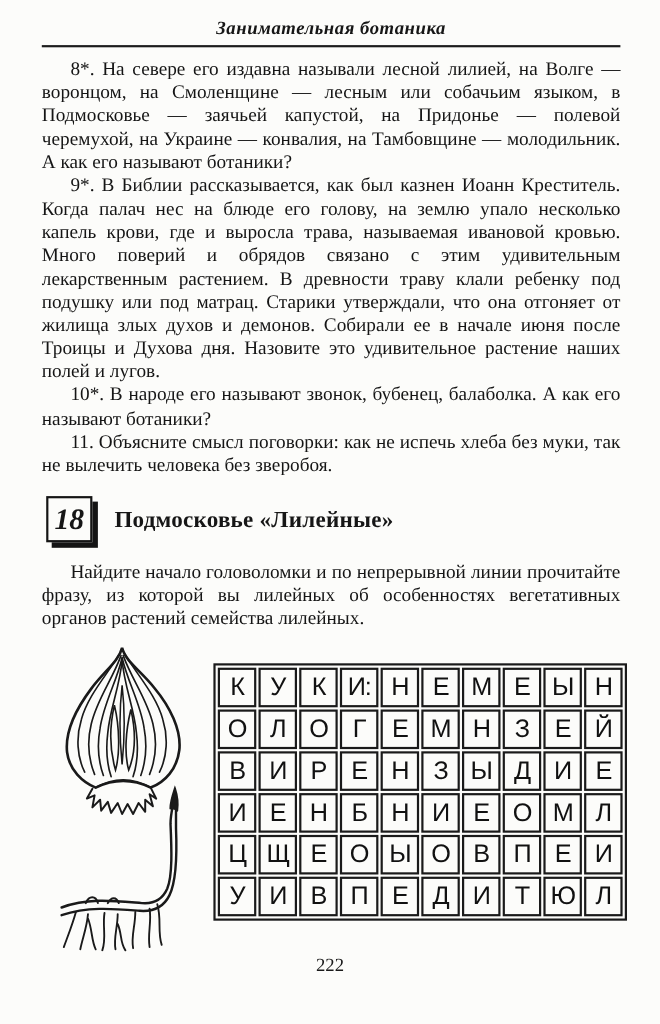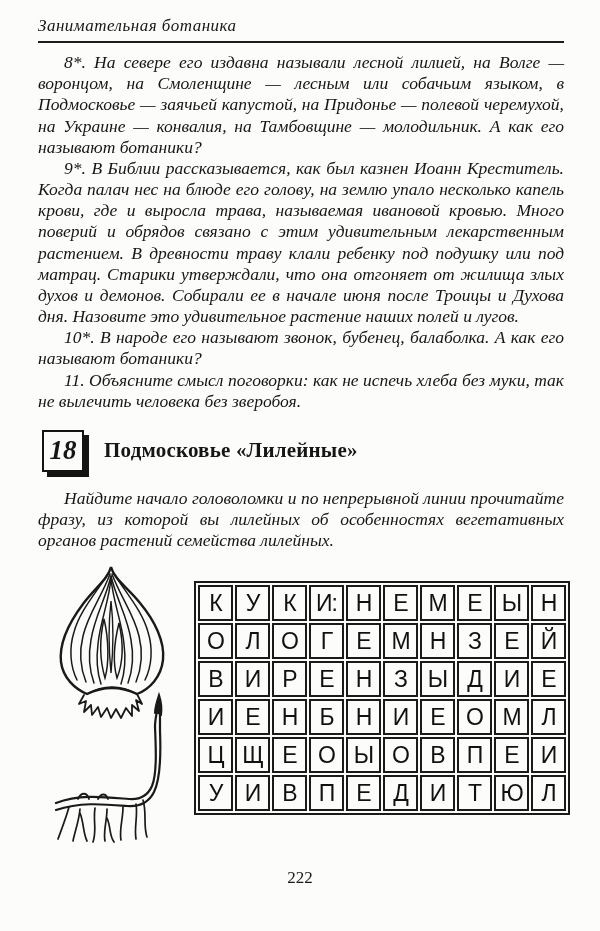--- a/index.html
+++ b/index.html
@@ -6,28 +6,28 @@
   html,body { background:#e8e8e4; }
   .page {
     width:600px; height:931px; margin:0 auto; position:relative;
     background:#fcfcfa; color:#161616;
     font-family:"Liberation Serif", serif;
     overflow:hidden;
   }
   .content { padding:16px 36px 0 38px; }
 
   .running-head {
-    font-style:italic; font-weight:normal;
+    text-align:center; font-style:italic; font-weight:bold;
     font-size:17px; letter-spacing:.5px; padding-bottom:5px;
   }
   .head-rule { border:none; border-top:2px solid #1c1c1c; margin-bottom:9px; }
 
   .body-text p {
     font-size:17.5px; line-height:1.21; text-align:justify;
-    text-indent:26px; color:#151515;font-style:italic;
+    text-indent:26px; color:#151515;
   }
 
   .section-head {
     display:flex; align-items:center; gap:20px;
     margin:18px 0 16px 4px;
   }
   .puzzle-box {
     width:42px; height:42px; flex:0 0 42px;
     border:2.5px solid #141414; background:#fcfcfa;
     box-shadow:5px 5px 0 0 #141414;

